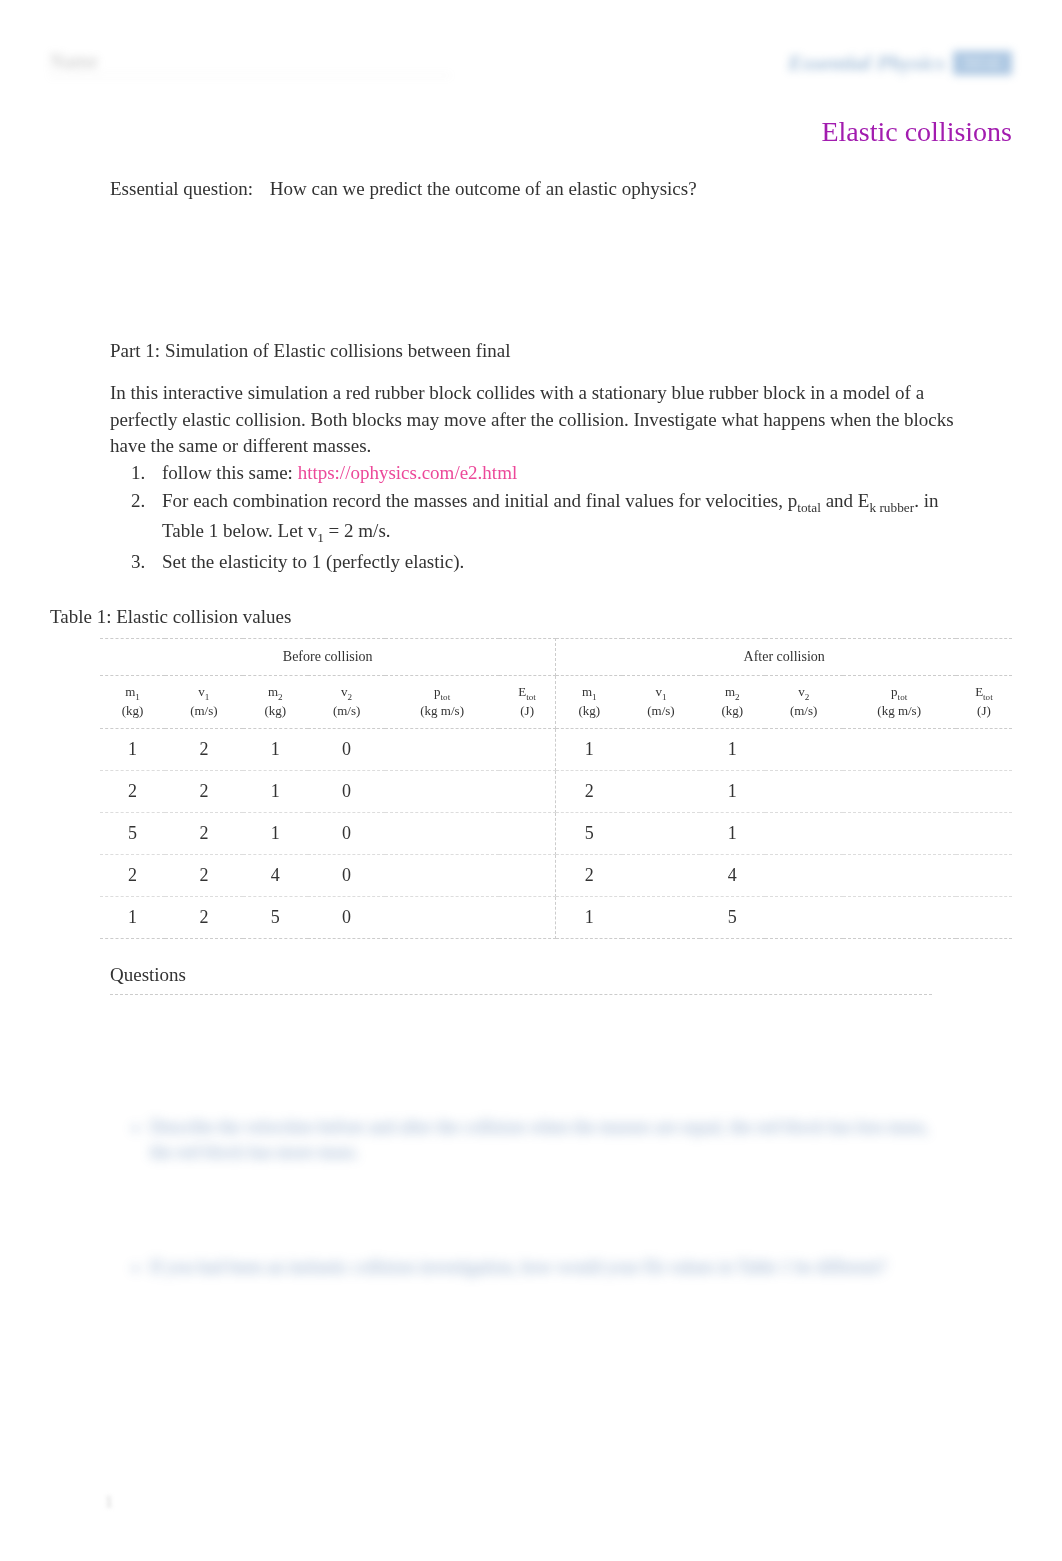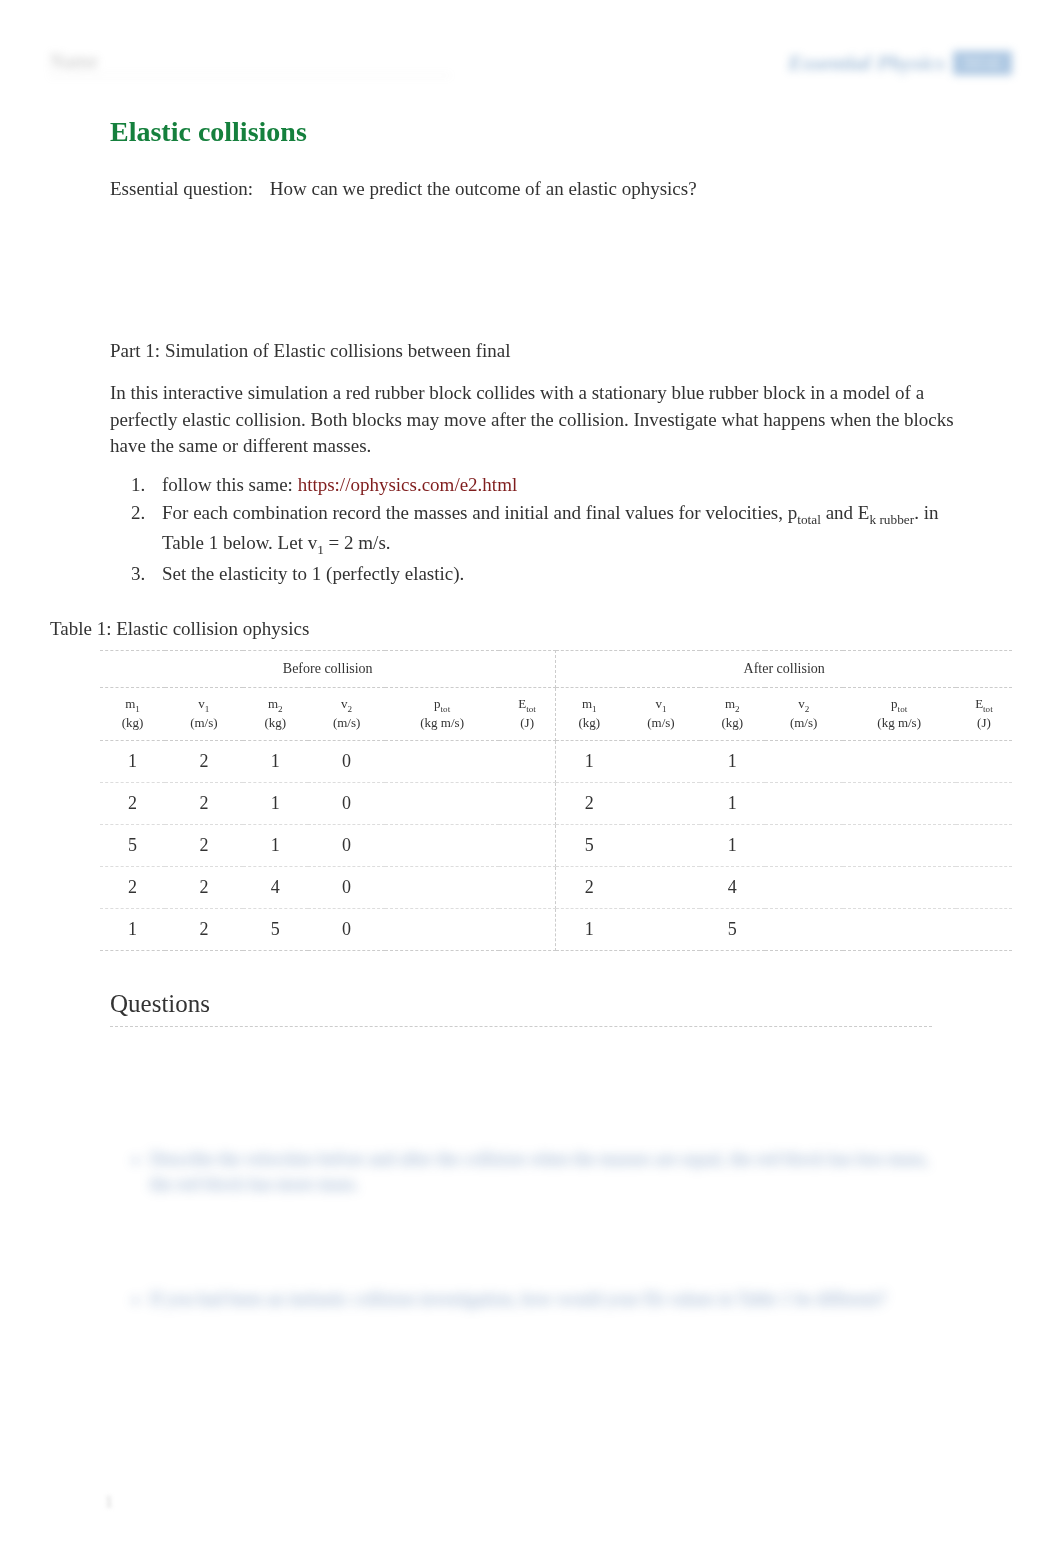--- a/index.html
+++ b/index.html
@@ -47,24 +47,25 @@
       font-style: italic;
     }
     .header-badge {
       background: #5a8fc5;
       color: white;
       padding: 4px 10px;
       font-size: 14px;
     }
     .title {
       font-size: 28px;
-      color: #15803d;
-      font-weight: bold;
+      color: #a21caf;
+      font-weight: normal;
       margin-left: 60px;
       margin-bottom: 30px;
+      text-align: right;
     }
     .essential-question {
       margin-left: 60px;
       margin-right: 60px;
       font-size: 19px;
       margin-bottom: 140px;
     }
     .eq-label {
       display: inline;
     }
@@ -75,36 +76,35 @@
     .part-header {
       margin-left: 60px;
       font-size: 19px;
       margin-bottom: 18px;
     }
     .body-text {
       margin-left: 60px;
       margin-right: 40px;
       font-size: 19px;
       line-height: 1.4;
-      margin-bottom: 12px;
     }
     .instruction-list {
       margin-left: 100px;
       margin-right: 40px;
       font-size: 19px;
       line-height: 1.4;
       list-style-position: outside;
       margin-bottom: 30px;
     }
     .instruction-list li {
       padding-left: 12px;
       margin-bottom: 2px;
     }
     .link {
-      color: #7f1d1d;
+      color: #ec4899;
       text-decoration: none;
     }
     .sub {
       font-size: 0.7em;
       vertical-align: sub;
       text-align: right;
     }
     .table-caption {
       font-size: 19px;
       margin-bottom: 10px;
@@ -140,22 +140,22 @@
       padding: 10px 4px;
     }
     .collision-table tbody tr:last-child td {
       border-bottom: 1px dashed #ccc;
     }
     .divider {
       border-right: 1px dashed #ccc;
     }
     .questions-label {
       margin-left: 60px;
-      font-size: 25px;
-      margin-top: 39px;
+      font-size: 19px;
+      margin-top: 25px;
       margin-bottom: 8px;
     }
     .questions-underline {
       margin-left: 60px;
       margin-right: 80px;
       border-bottom: 1px dashed #ccc;
       height: 1px;
       margin-bottom: 120px;
     }
     .blurred-section {
@@ -210,21 +210,21 @@
   <ol class="instruction-list">
     <li>
       <span>follow this same:  </span><a class="link">https://ophysics.com/e2.html</a>
     </li>
     <li>
       <span>For each combination record the masses and initial and final values for velocities, p</span><span class="sub">total</span><span> and E</span><span class="sub">k rubber</span><span>. in Table 1 below.    Let v</span><span class="sub">1</span><span> = 2 m/s.</span>
     </li>
     <li>Set the elasticity to 1 (perfectly elastic).</li>
   </ol>
 
-  <div class="table-caption">Table 1:   Elastic collision ophysics</div>
+  <div class="table-caption">Table 1:   Elastic collision values</div>
 
   <table class="collision-table">
     <thead>
       <tr>
         <th colspan="6" class="divider">Before collision</th>
         <th colspan="6">After collision</th>
       </tr>
       <tr>
         <th><span>m</span><span class="sub">1</span><br><span>(kg)</span></th>
         <th><span>v</span><span class="sub">1</span><br><span>(m/s)</span></th>

